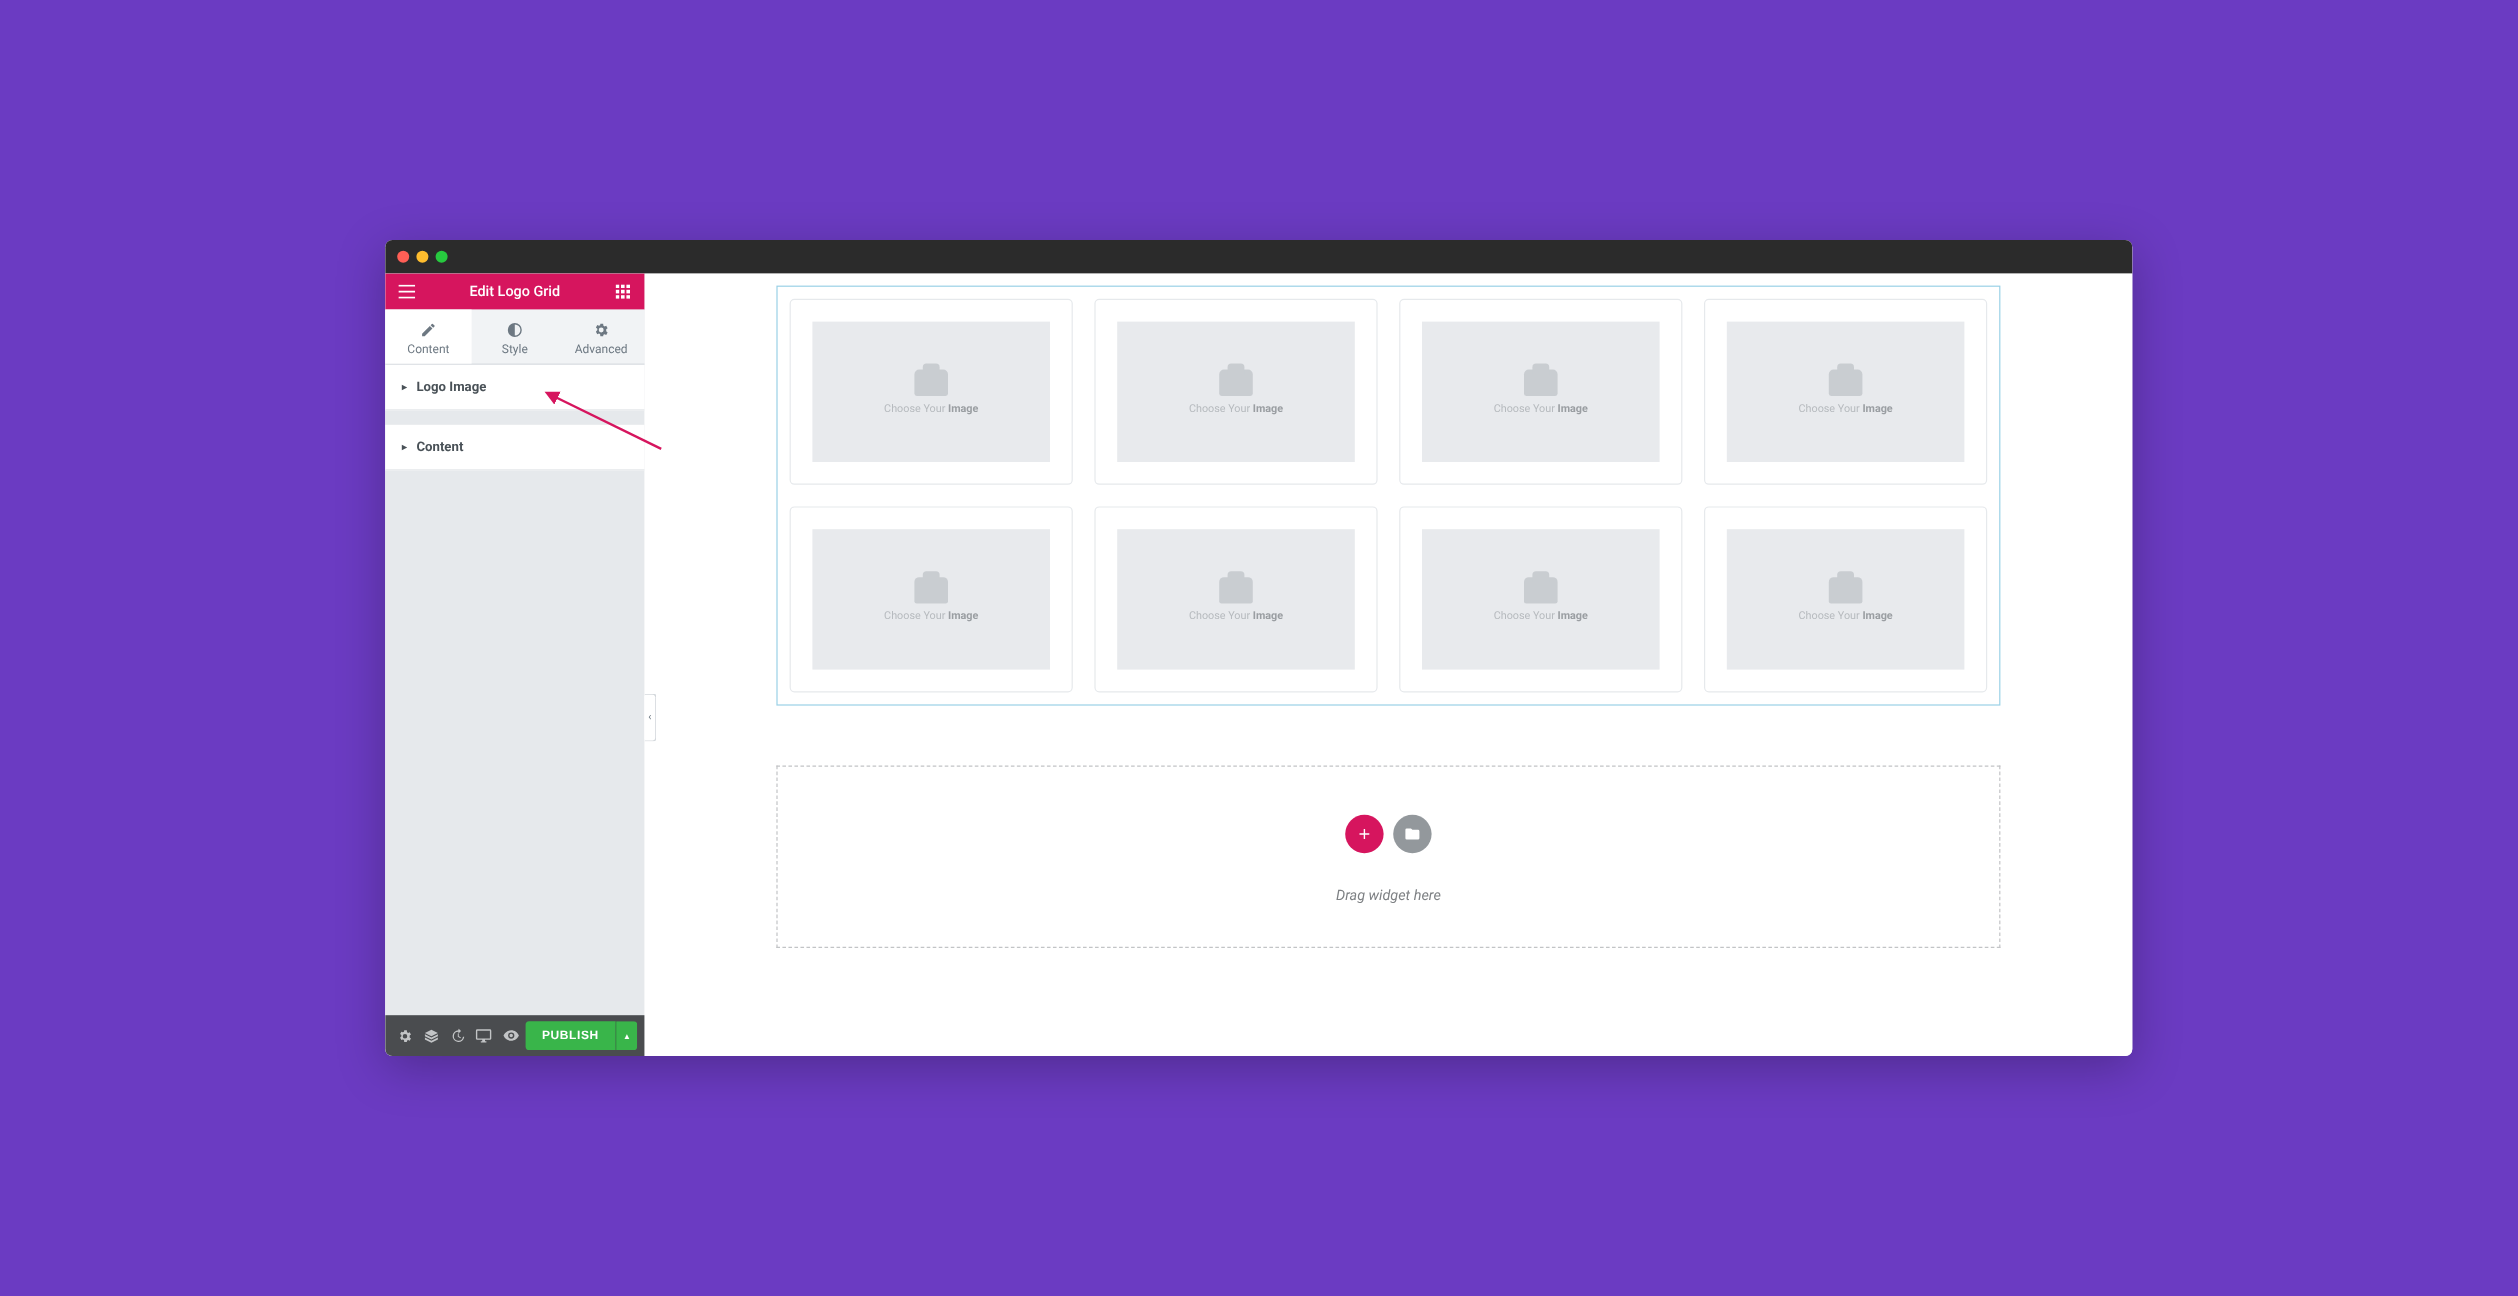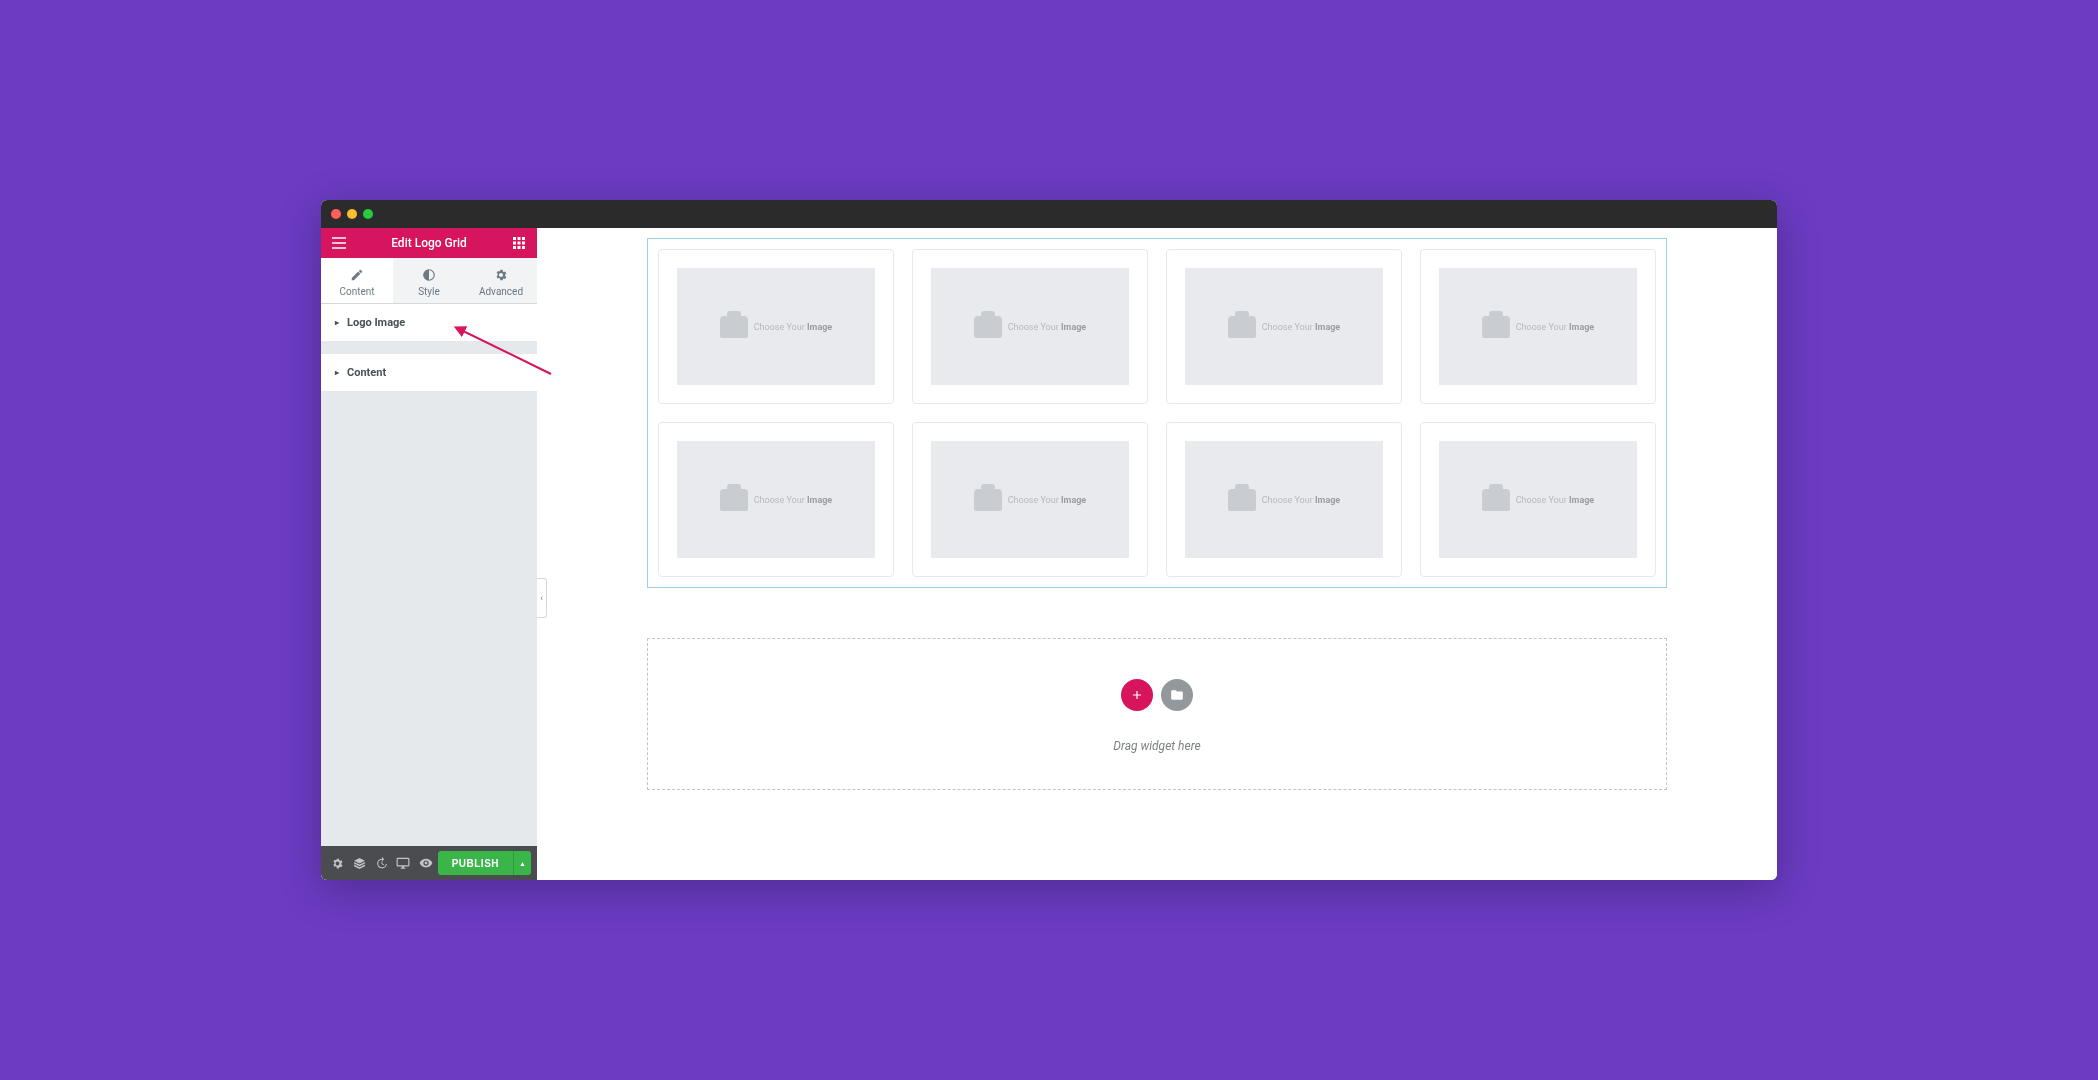--- a/index.html
+++ b/index.html
@@ -183,20 +183,21 @@
     display:flex;
     align-items:center;
     justify-content:center;
     height:155px;
   }
   .image-placeholder {
     background:#e8eaed;
     width:100%;
     height:100%;
     display:flex;
+    flex-direction:column;
     align-items:center;
     justify-content:center;
     gap:6px;
     color:#b6babe;
     font-size:9px;
     cursor:pointer;
   }
   .image-placeholder strong { color:#9a9ea2; font-weight:700; }
   .gear-shape { width:28px; height:22px; background:#c9cdd1; border-radius:4px 4px 2px 2px; position:relative; }
   .gear-shape:before {

